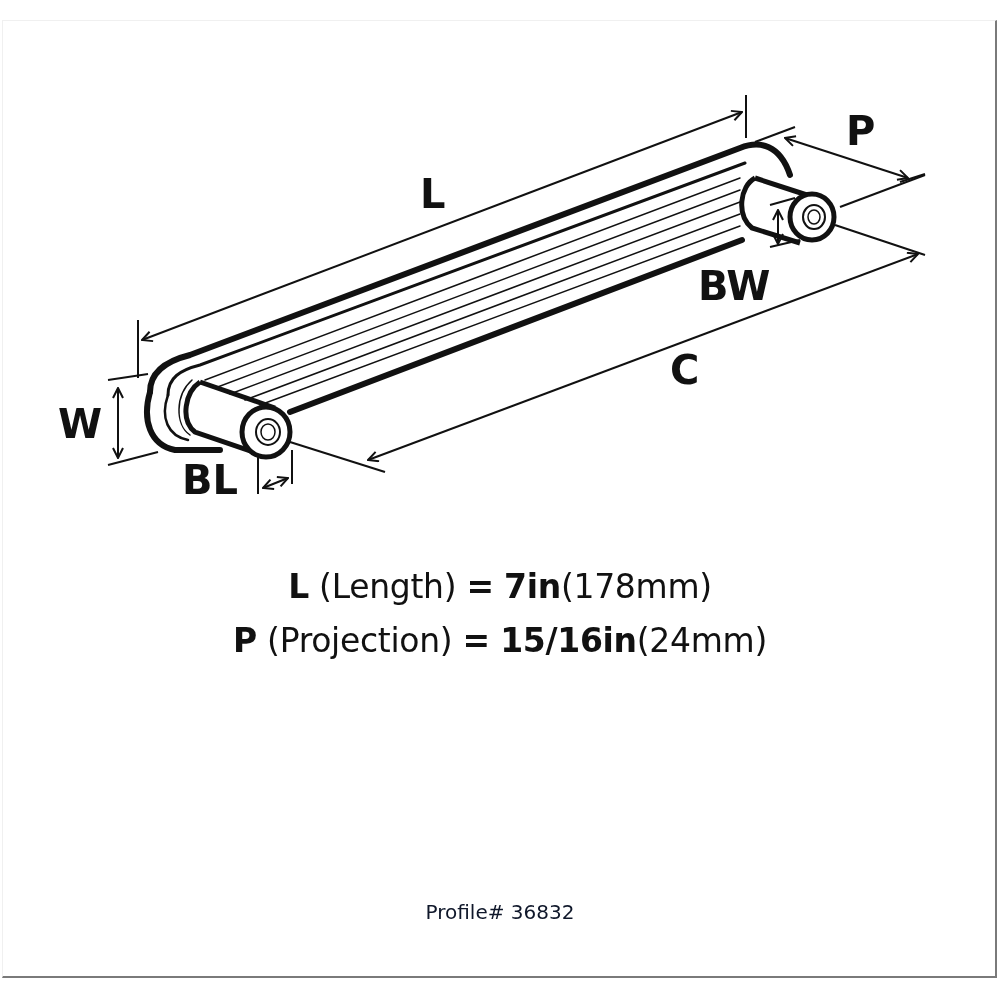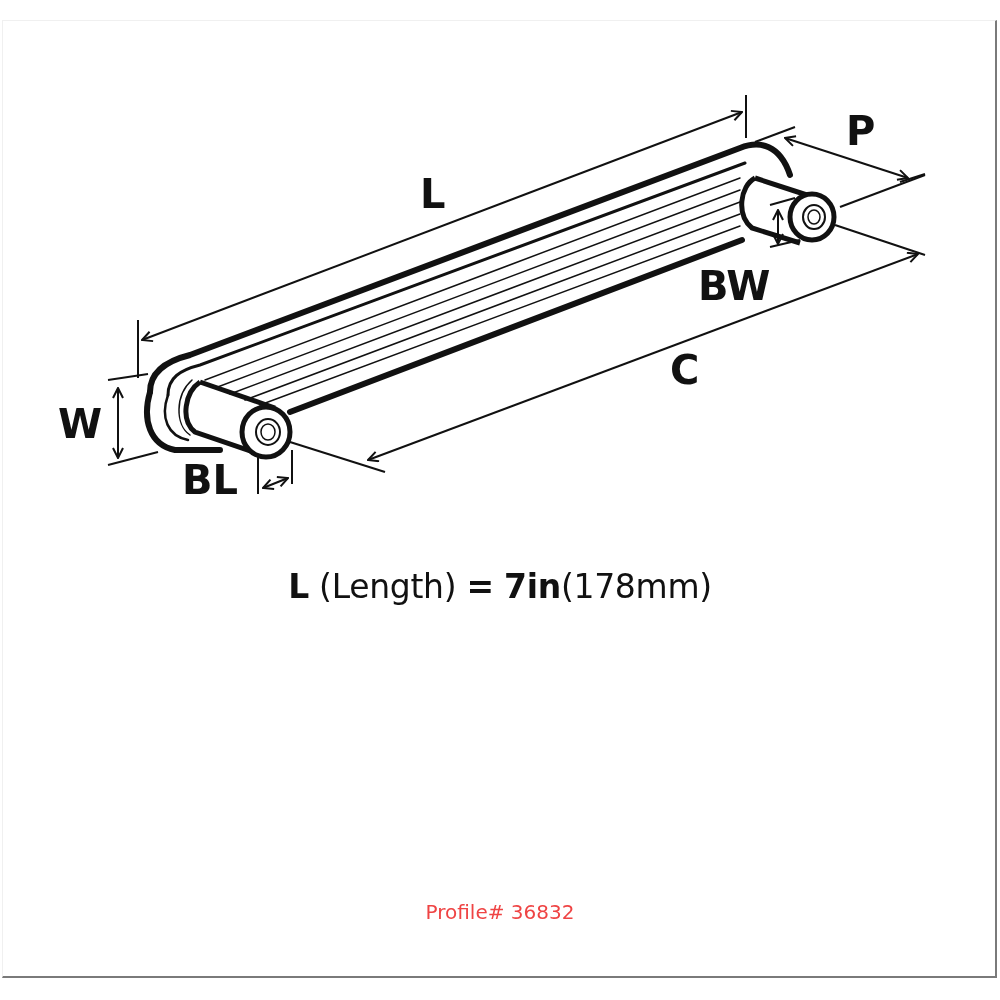--- a/index.html
+++ b/index.html
@@ -12,21 +12,21 @@
     .dimlabel { font-family: "DejaVu Sans", sans-serif; font-weight: bold; font-size: 40px; fill: #111; }
     .specs { position: absolute; left: 0; top: 560px; width: 1000px; text-align: center; }
     .spec-line { font-family: "DejaVu Sans", sans-serif; font-size: 33px; line-height: 54px;
                  white-space: nowrap; letter-spacing: -0.3px; }
     .spec-line .key { font-weight: bold; }
     .spec-line .name { font-weight: normal; }
     .spec-line .eq { font-weight: bold; }
     .spec-line .imp { font-weight: bold; }
     .spec-line .met { font-weight: normal; }
     .profile { position: absolute; left: 0; top: 900px; width: 1000px; text-align: center;
-               font-family: "DejaVu Sans", sans-serif; font-size: 20px; color: #ef4444; }
+               font-family: "DejaVu Sans", sans-serif; font-size: 20px; color: #0f172a; }
   </style>
 </head>
 <body>
 
 <div class="frame"></div>
 
 <svg class="drawing" viewBox="0 0 1000 560" xmlns="http://www.w3.org/2000/svg">
   <defs>
     <marker id="arr" viewBox="0 0 12 12" refX="11" refY="6" markerWidth="12" markerHeight="12" orient="auto-start-reverse" markerUnits="userSpaceOnUse">
       <path d="M1,1 L11,6 L1,11" fill="none" stroke="#111" stroke-width="2"></path>
@@ -108,15 +108,21 @@
   </g>
 </svg>
 
 <div class="specs">
   <div class="spec-line">
     <span class="key">L</span>
     <span class="name">(Length)</span>
     <span class="eq">=</span>
     <span class="imp">7in</span><span class="met">(178mm)</span>
   </div>
+  <div class="spec-line">
+    <span class="key">P</span>
+    <span class="name">(Projection)</span>
+    <span class="eq">=</span>
+    <span class="imp">15/16in</span><span class="met">(24mm)</span>
+  </div>
 </div>
 
 <div class="profile">Profile# 36832</div>
 
 </body></html>

